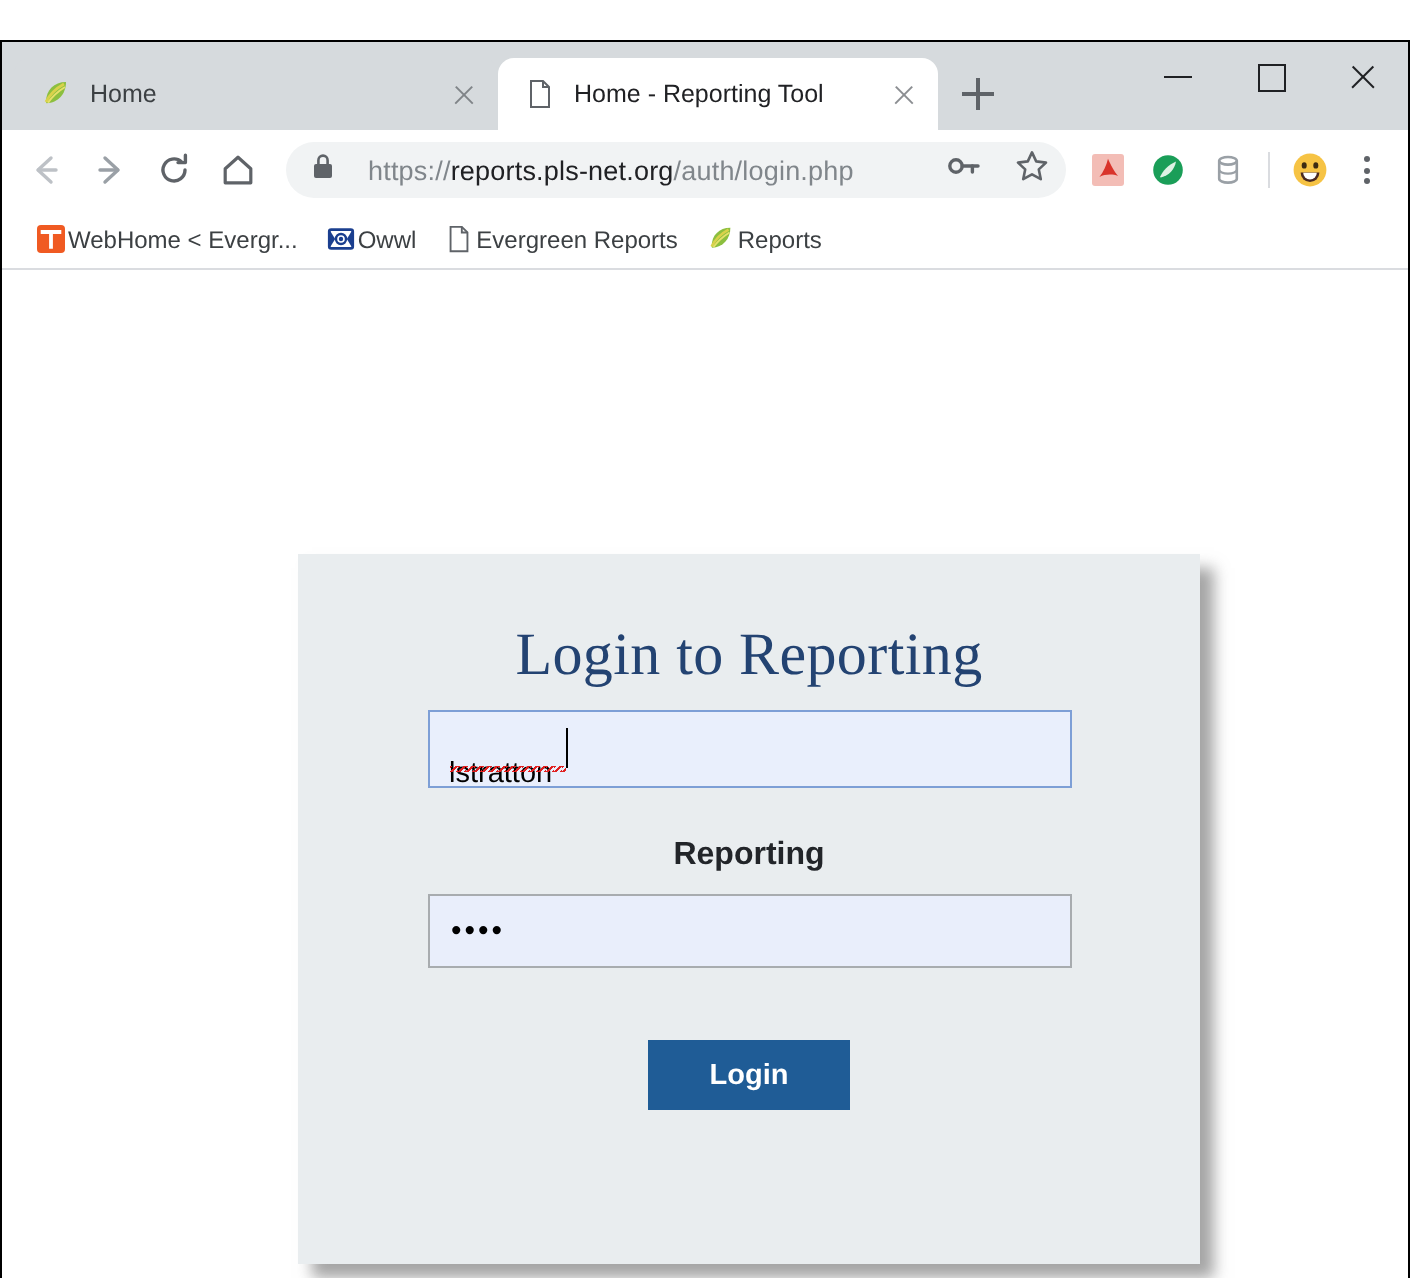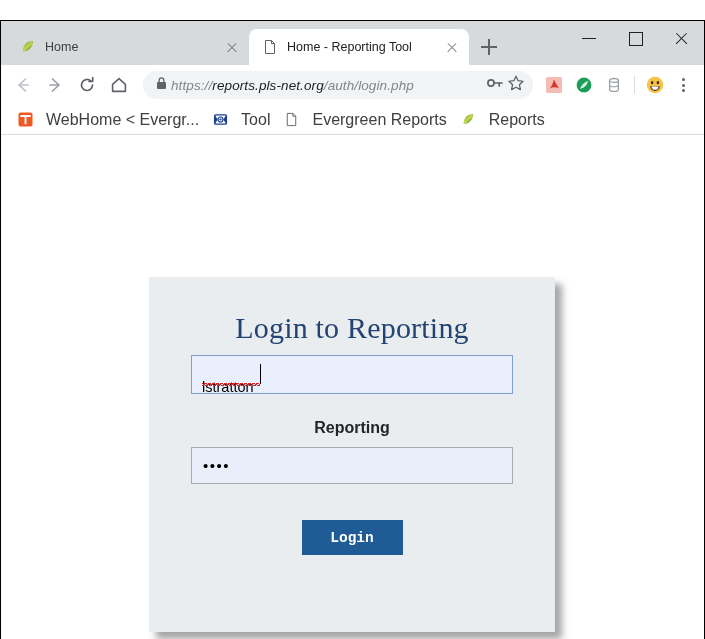--- a/index.html
+++ b/index.html
@@ -142,23 +142,22 @@
 
   .omnibox {
     flex: 1 1 auto;
     height: 28px;
     background: #f1f3f4;
     border-radius: 14px;
     display: flex;
     align-items: center;
     margin: 0 6px 0 8px;
     padding: 0 8px 0 12px;
-    gap: 3px;
+    gap: 16px;
     min-width: 0;
-    font-style: italic;
   }
   .url-text {
     flex: 1 1 auto;
     font-size: 13.5px;
     color: #202124;
     white-space: nowrap;
     overflow: hidden;
     letter-spacing: .1px;
   }
   .url-text .dim { color: #80868b; }
@@ -198,23 +197,23 @@
     background: #ffffff;
     border-bottom: 1px solid #dadce0;
     display: flex;
     align-items: center;
     padding: 0 6px 0 10px;
     position: relative;
   }
   .bm {
     display: flex;
     align-items: center;
-    gap: 12px;
+    gap: 0;
     padding: 3px 7px;
-    font-size: 16px;
+    font-size: 12px;
     color: #3c4043;
     white-space: nowrap;
     border-radius: 4px;
   }
   .bm-ico { width: 16px; height: 16px; flex: 0 0 16px; position: relative; }
   .bm-right {
     position: absolute;
     right: 8px; top: 0; bottom: 0;
     display: flex; align-items: center;
   }
@@ -224,21 +223,21 @@
     position: relative;
     height: 525px;
     background: #ffffff;
     overflow: hidden;
   }
 
   .login-card {
     position: absolute;
     left: 148px;
     top: 142px;
-    width: 406px;
+    width: 451px;
     height: 355px;
     background: #e9edef;
     box-shadow: 7px 7px 7px rgba(110,110,110,.62);
   }
 
   .card-title {
     text-align: center;
     font-family: "Liberation Serif", serif;
     font-size: 30px;
     color: #234372;
@@ -317,21 +316,21 @@
     display: flex;
     justify-content: center;
     margin-top: 36px;
   }
   .login-button {
     width: 101px;
     height: 35px;
     background: #1f5c96;
     color: #ffffff;
     border: none;
-    font-family: Liberation Mono, monospace;
+    font-family: Liberation Sans, sans-serif;
     font-weight: bold;
     font-size: 14.5px;
     cursor: pointer;
   }
 </style>
 </head>
 <body>
 
 <div id="window">
 
@@ -479,21 +478,21 @@
     <div class="bm">
       <span class="bm-ico">
         <svg width="15" height="15" viewBox="0 0 15 15">
           <rect x="1.6" y="2.8" width="11.8" height="9.4" rx="1" fill="none" stroke="#1b3f8f" stroke-width="1.3"></rect>
           <path d="M1.8 3 L4.6 7.5 L1.8 12" fill="#1b3f8f"></path>
           <path d="M13.2 3 L10.4 7.5 L13.2 12" fill="#1b3f8f"></path>
           <circle cx="7.5" cy="7.5" r="2.5" fill="none" stroke="#1b3f8f" stroke-width="1.2"></circle>
           <circle cx="7.5" cy="7.5" r="1.1" fill="#1b3f8f"></circle>
         </svg>
       </span>
-      <span>Tool</span>
+      <span>Owwl</span>
     </div>
 
     <div class="bm">
       <span class="bm-ico">
         <svg width="15" height="15" viewBox="0 0 16 16">
           <path d="M3.5 1.5 h6 l3 3 v10 h-9 Z" fill="#ffffff" stroke="#5f6368" stroke-width="1"></path>
           <path d="M9.5 1.5 v3 h3" fill="none" stroke="#5f6368" stroke-width="1"></path>
         </svg>
       </span>
       <span>Evergreen Reports</span>

